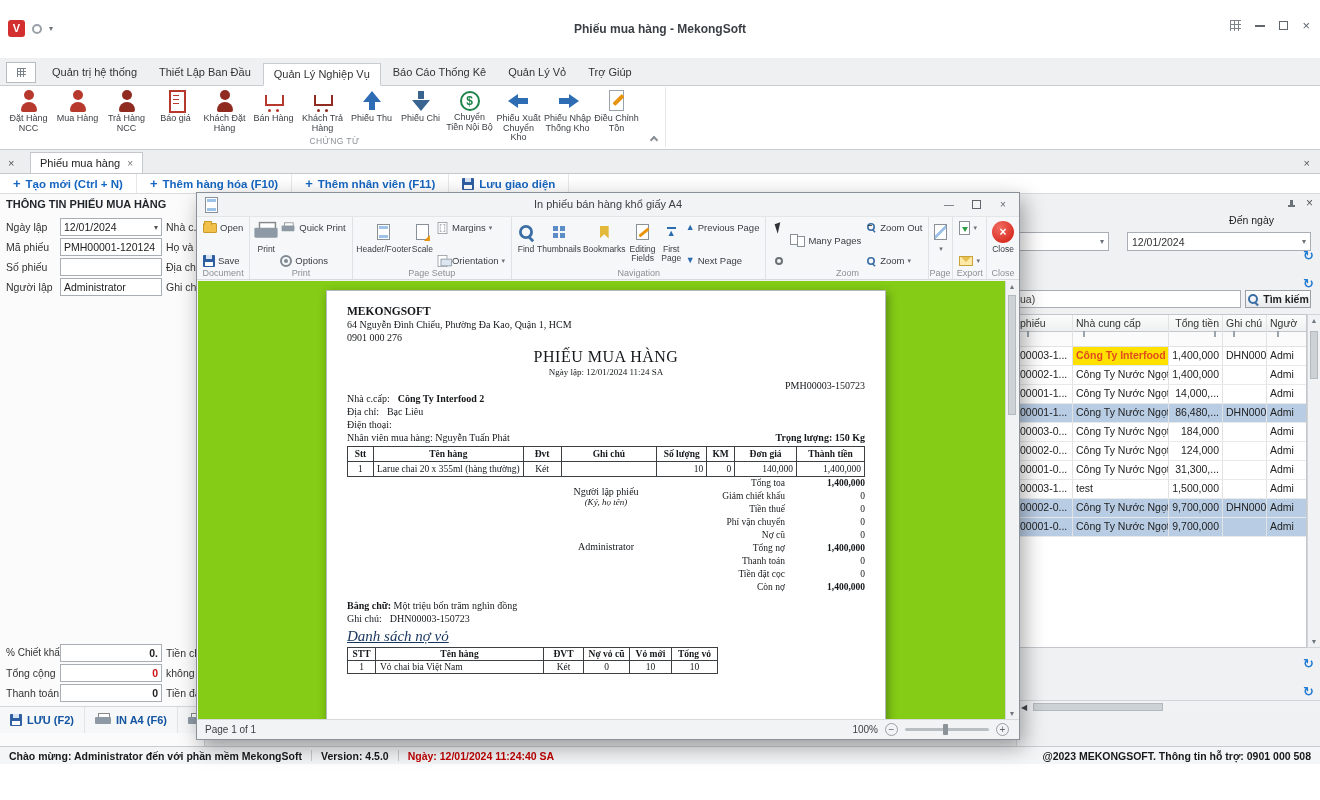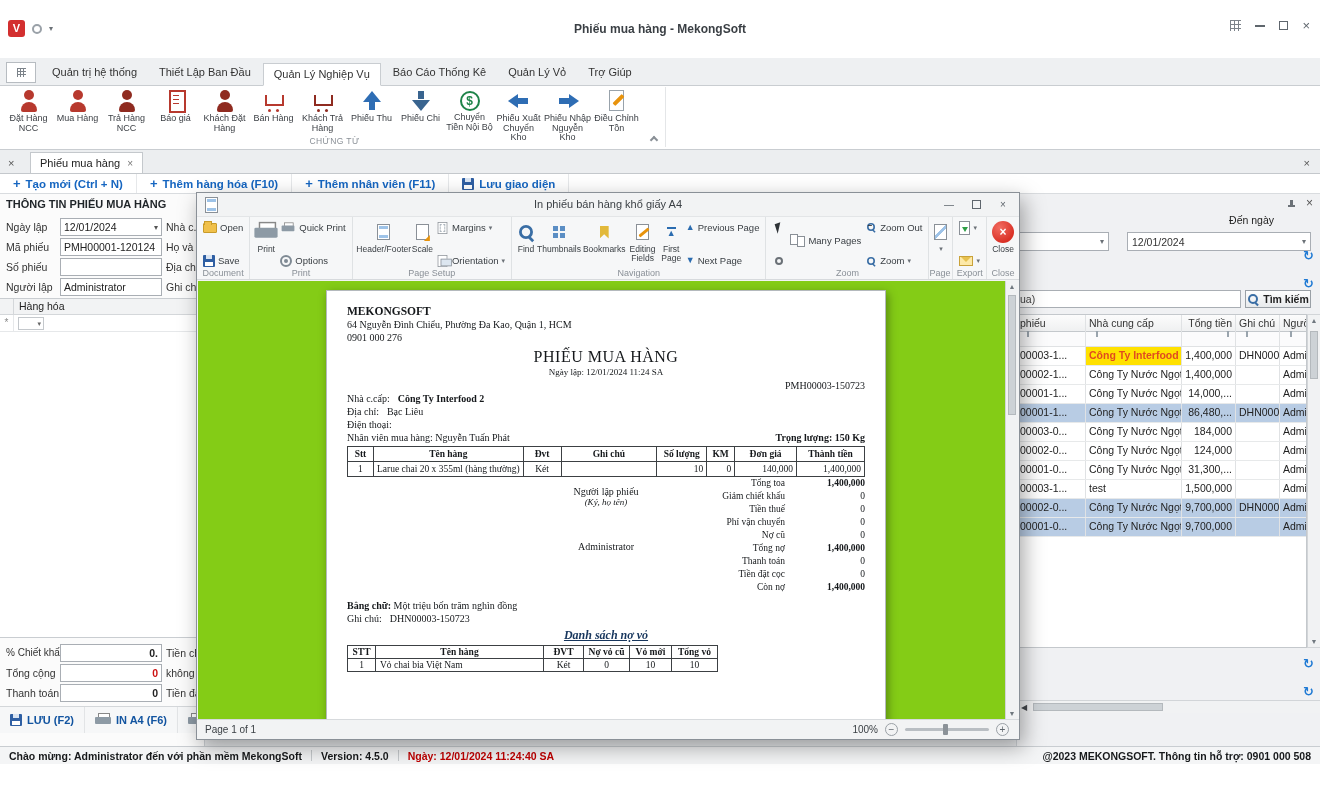--- a/index.html
+++ b/index.html
@@ -108,21 +108,21 @@
   .mag::before { content:""; position:absolute; left:1px; top:1px; width:6px; height:6px; border:2px solid #3a6ea5; border-radius:50%; }
   .mag::after { content:""; position:absolute; left:9px; top:9px; width:4px; height:2px; background:#3a6ea5; transform:rotate(45deg); transform-origin:0 0; }
   .rp-grid { position:absolute; left:0; top:120px; width:290px; height:334px; background:#fff; border:1px solid #c4c8cc; border-left:none; overflow:hidden; }
   .g-head { display:flex; height:17px; background:linear-gradient(#fcfcfc,#eff0f1); border-bottom:1px solid #c4c8cc; }
   .g-head .gc { font-size:10.5px; color:#333; }
   .g-filter { display:flex; height:15px; background:#fbfbfc; border-bottom:1px solid #e0e2e4; align-items:center; }
   .funnel { width:0; height:0; border-left:4px solid transparent; border-right:4px solid transparent; border-top:5px solid #9aa4ad; position:relative; margin-left:4px; }
   .funnel::after { content:""; position:absolute; left:-1px; top:-2px; width:2px; height:6px; background:#9aa4ad; }
   .g-row { display:flex; height:19px; border-bottom:1px solid #e7e9ea; font-size:10.5px; color:#222; align-items:stretch; }
   .gc { padding:2px 3px; border-right:1px solid #e0e2e4; overflow:hidden; white-space:nowrap; }
-  .w1{width:69px}.w2{width:96px}.w3{width:54px;text-align:right}.w4{width:44px}.w5{flex:1;border-right:none}
+  .w1{width:56px}.w2{width:96px}.w3{width:54px;text-align:right}.w4{width:44px}.w5{flex:1;border-right:none}
   .g-row.sel { background:#b8cce4; }
   .hl-cell { background:#ffe100; color:#e04b1f; font-weight:bold; }
   .rp-vscroll { position:absolute; left:290px; top:120px; width:14px; height:334px; background:#f1f2f3; border:1px solid #d2d5d8; }
   .vs-arrow { position:absolute; left:0; right:0; text-align:center; font-size:7px; color:#70787f; }
   .vs-thumb { position:absolute; left:2px; right:2px; top:16px; height:48px; background:#cdd2d6; border:1px solid #b4b9bd; }
   .rp-hscroll { position:absolute; left:0; top:506px; width:304px; height:13px; background:#f1f2f3; border-top:1px solid #d2d5d8; }
   .hs-left { position:absolute; left:4px; top:2px; font-size:8px; color:#44484c; }
   .hs-thumb { position:absolute; left:16px; top:2px; width:130px; height:8px; background:#cdd2d6; border:1px solid #b4b9bd; }
 
   
@@ -213,21 +213,21 @@
   .pg-after { position:relative; height:118px; margin-top:1px; }
   .pg-summary { position:absolute; right:0; top:0; width:230px; }
   .srow { display:flex; height:13px; font-size:9.5px; }
   .srow .sl { flex:1; text-align:right; padding-right:10px; }
   .srow .sv { width:70px; text-align:right; }
   .srow.bold .sv { font-weight:bold; }
   .pg-sign { position:absolute; left:0; width:100%; top:8px; text-align:center; }
   .pg-sign .note { font-style:italic; font-size:9px; }
   .pg-sign .name { margin-top:34px; }
   .pg-words { margin-top:4px; }
-  .pg-vo-title { margin-top:4px; font-weight:bold; font-style:italic; text-decoration:underline; color:#17365d; font-size:12px;text-align:center; }
+  .pg-vo-title { margin-top:4px; font-weight:normal; font-style:italic; text-decoration:underline; color:#17365d; font-size:15px; }
   .pg-vo { border-collapse:collapse; margin-top:2px; font-size:9.5px; }
   .pg-vo th,.pg-vo td { border:1px solid #3c4043; padding:1px 4px; }
   .pg-vo th { font-weight:bold; text-align:center; }
 
   .dlg-status { position:absolute; left:0; right:0; bottom:0; height:20px; background:#f2f3f4; border-top:1px solid #d7dadd; font-size:10px; color:#3b4045; }
   .ds-page { position:absolute; left:8px; top:4px; }
   .ds-zoom { position:absolute; right:10px; top:3px; display:flex; align-items:center; gap:7px; }
   .zbtn { width:13px; height:13px; border:1px solid #9aa0a6; border-radius:50%; line-height:11px; text-align:center; font-size:10px; color:#5f666d; }
   .ztrack { width:84px; height:3px; background:#b9bec3; border-radius:2px; position:relative; }
   .zthumb { position:absolute; left:38px; top:-4px; width:5px; height:11px; background:#8b9298; border-radius:1px; }
@@ -306,21 +306,21 @@
         <div class="ritem">
             <div class="ricon ic-dollar c-green"></div>
             <div class="rlbl">Chuyển Tiền Nội Bộ</div>
           </div>
         <div class="ritem">
             <div class="ricon ic-arr-left c-blue"></div>
             <div class="rlbl">Phiếu Xuất Chuyển Kho</div>
           </div>
         <div class="ritem">
             <div class="ricon ic-arr-right c-blue"></div>
-            <div class="rlbl">Phiếu Nhập Nguyễn Kho</div>
+            <div class="rlbl">Phiếu Nhập Thống Kho</div>
           </div>
         <div class="ritem">
             <div class="ricon ic-pagepencil"></div>
             <div class="rlbl">Điều Chỉnh Tồn</div>
           </div>
       </div>
       <div class="rgroup-footer">CHỨNG TỪ</div>
       <div class="rgroup-chev"></div>
     </div>
   </div>
@@ -375,32 +375,20 @@
         <span class="lp-label">Số phiếu</span>
         <input class="lp-input" readonly="" value="" style="">
         <span class="lp-label2">Địa ch</span>
       </div>
       <div class="lp-row" style="top:84px">
         <span class="lp-label">Người lập</span>
         <input class="lp-input" readonly="" value="Administrator" style="">
         <span class="lp-label2">Ghi chú</span>
       </div>
 
-      <div class="lp-grid">
-        <div class="lp-grid-head">
-          <div class="lp-gh0"></div>
-          <div class="lp-gh1">Hàng hóa</div>
-        </div>
-        <div class="lp-grid-newrow">
-          <div class="lp-nr0">*</div>
-          <div class="lp-nr1">
-              <span class="lp-nrcombo">▾</span>
-            </div>
-        </div>
-      </div>
 
       <div class="lp-row" style="top:450px">
         <span class="lp-label" style="font-size:10px">% Chiết khấu</span>
         <input class="lp-input lp-total-input" readonly="" value="0." style="">
         <span class="lp-label2">Tiền chiết</span>
       </div>
       <div class="lp-row" style="top:470px">
         <span class="lp-label">Tổng cộng</span>
         <input class="lp-input lp-total-input red-val" readonly="" value="0" style="">
         <span class="lp-label2">không</span>

